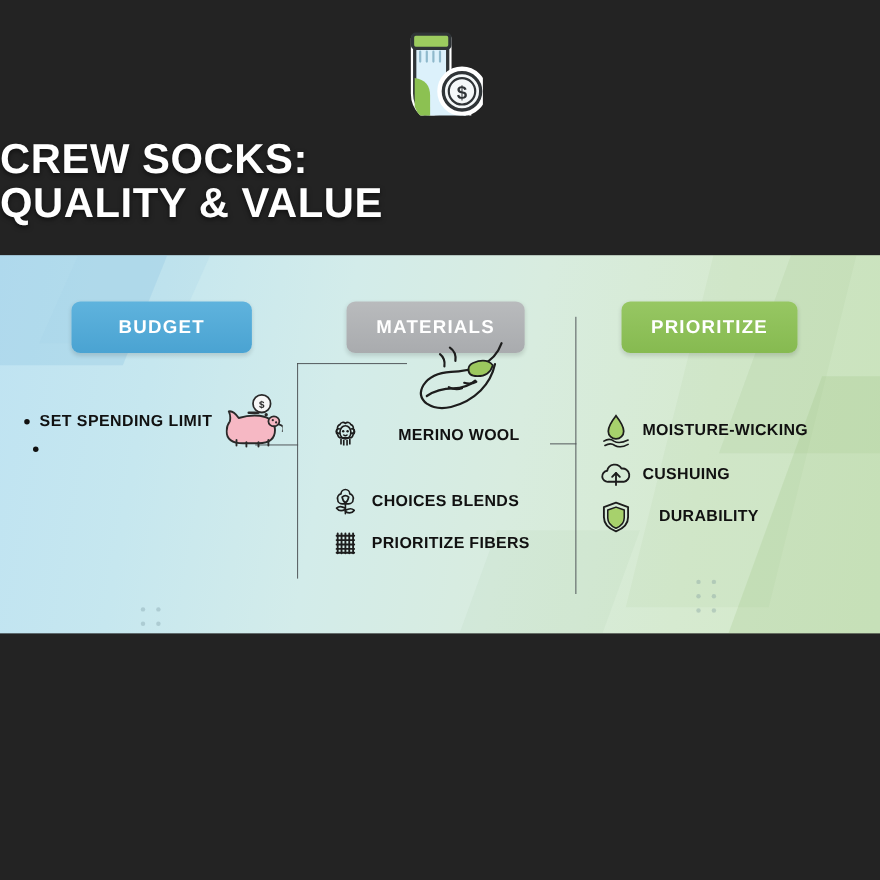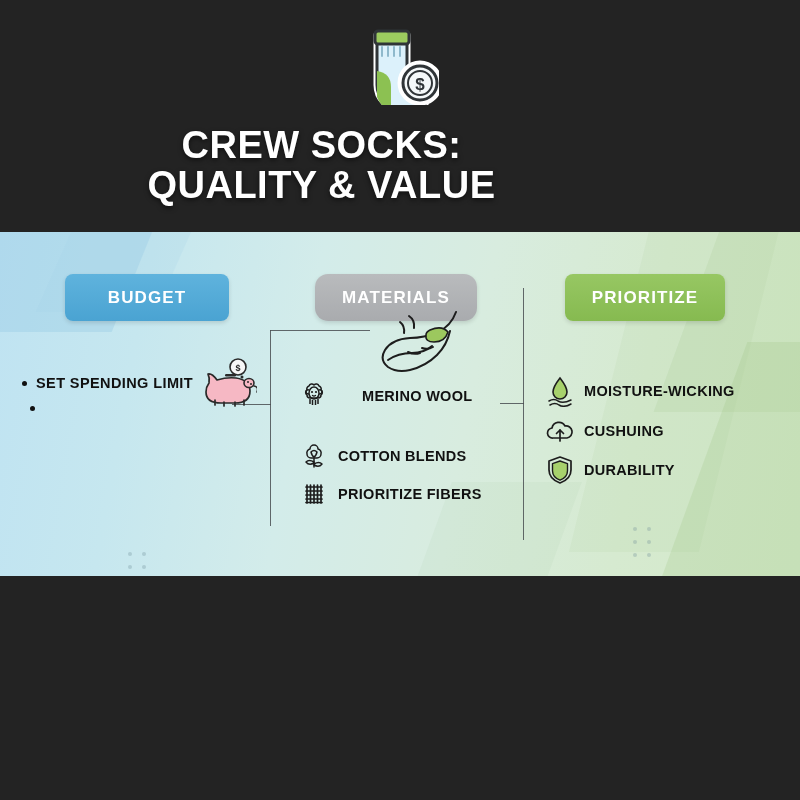--- a/index.html
+++ b/index.html
@@ -15,21 +15,21 @@
   .header{
     position:absolute;left:0;top:0;width:800px;height:232px;
     background:#232323;
   }
   .logo-wrap{
     position:absolute;left:0;top:24px;width:800px;height:84px;
     display:flex;align-items:center;justify-content:center;
   }
   .title-block{
     position:absolute;left:0;top:126px;width:643px;
-    text-align:center;
+    text-align:left;
   }
   .title-line{
     color:#ffffff;
     font-weight:bold;
     letter-spacing:0.5px;
     line-height:1.04;
     text-shadow:0 2px 5px rgba(0,0,0,.55);
   }
   .title-line.l1{font-size:38px;}
   .title-line.l2{font-size:38px;}
@@ -79,21 +79,21 @@
   }
 
   
   .badge{
     position:absolute;height:47px;border-radius:8px;
     display:flex;align-items:center;justify-content:center;
     color:#ffffff;font-weight:bold;font-size:17px;letter-spacing:1.1px;
     box-shadow:0 2px 4px rgba(0,0,0,.13);
   }
   #badge-budget{left:65px;top:274px;width:164px;background:linear-gradient(180deg,#5fb3dd,#4aa3d2);}
-  #badge-materials{left:315px;top:274px;width:162px;background:linear-gradient(180deg,#b9bbbd,#a9abae);border-radius:13px;}
+  #badge-materials{left:315px;top:274px;width:162px;background:linear-gradient(180deg,#b9bbbd,#a9abae);}
   #badge-prioritize{left:565px;top:274px;width:160px;background:linear-gradient(180deg,#97c763,#86ba50);}
 
   
   .conn{position:absolute;background:#4a4f52;opacity:.85;}
   #conn-v-left{left:270px;top:330px;width:1px;height:196px;}
   #conn-h-left-top{left:270px;top:330px;width:100px;height:1px;}
   #conn-h-left-mid{left:232px;top:404px;width:39px;height:1px;}
   #conn-v-right{left:523px;top:288px;width:1px;height:252px;}
   #conn-h-right-mid{left:500px;top:403px;width:24px;height:1px;}
 
@@ -130,21 +130,21 @@
 
   
   #col-prioritize{left:545px;top:368px;width:240px;}
   .pri-row{display:flex;align-items:center;}
   .pri-row .ic{width:30px;height:34px;flex:0 0 auto;display:flex;align-items:center;justify-content:center;}
   .pri-row .lbl{
     font-size:14.5px;font-weight:bold;color:#111;letter-spacing:.3px;margin-left:9px;text-align:right;
   }
   #pri-row-0{position:absolute;left:0;top:6px;}
   #pri-row-1{position:absolute;left:0;top:46px;}
-  #pri-row-2{position:absolute;left:0;top:85px;}
+  #pri-row-2{position:absolute;left:0;top:85px;gap:15px;}
 
   
   .footer{
     position:absolute;left:0;top:576px;width:800px;height:224px;background:#232323;
   }
   #footer-banner{
     position:absolute;left:227px;top:591px;width:346px;height:29px;
     border-radius:15px;
     background:linear-gradient(180deg,#46b0e2,#2f9fd4);
     display:flex;align-items:center;justify-content:center;
@@ -301,21 +301,21 @@
         <svg width="28" height="28" viewBox="0 0 28 28">
           <g fill="none" stroke="#1d1d1d" stroke-width="1.5" stroke-linejoin="round" stroke-linecap="round">
             <path d="M14 3 a4 4 0 0 1 4 4 a4 4 0 0 1 3 5 a4 4 0 0 1 -4 4 h-6 a4 4 0 0 1 -4 -4 a4 4 0 0 1 3 -5 a4 4 0 0 1 4 -4 z"></path>
             <path d="M11 10 q3 -3 6 0 q-1 4 -3 5 q-2 -1 -3 -5 z"></path>
             <path d="M14 16 v9"></path>
             <path d="M14 20 q-5 -3 -8 0 q3 4 8 1"></path>
             <path d="M14 22 q5 -3 8 0 q-3 4 -8 1"></path>
           </g>
         </svg>
       </span>
-      <span class="lbl">COTTON BLENDS</span>
+      <span class="lbl">CHOICES BLENDS</span>
     </div>
 
     <div class="mat-row" id="mat-row-2">
       <span class="ic">
         <svg width="28" height="28" viewBox="0 0 28 28">
           <g stroke="#1d1d1d" stroke-width="1.7" stroke-linecap="round">
             <line x1="7" y1="5" x2="7" y2="23"></line>
             <line x1="10.5" y1="5" x2="10.5" y2="23"></line>
             <line x1="14" y1="5" x2="14" y2="23"></line>
             <line x1="17.5" y1="5" x2="17.5" y2="23"></line>

